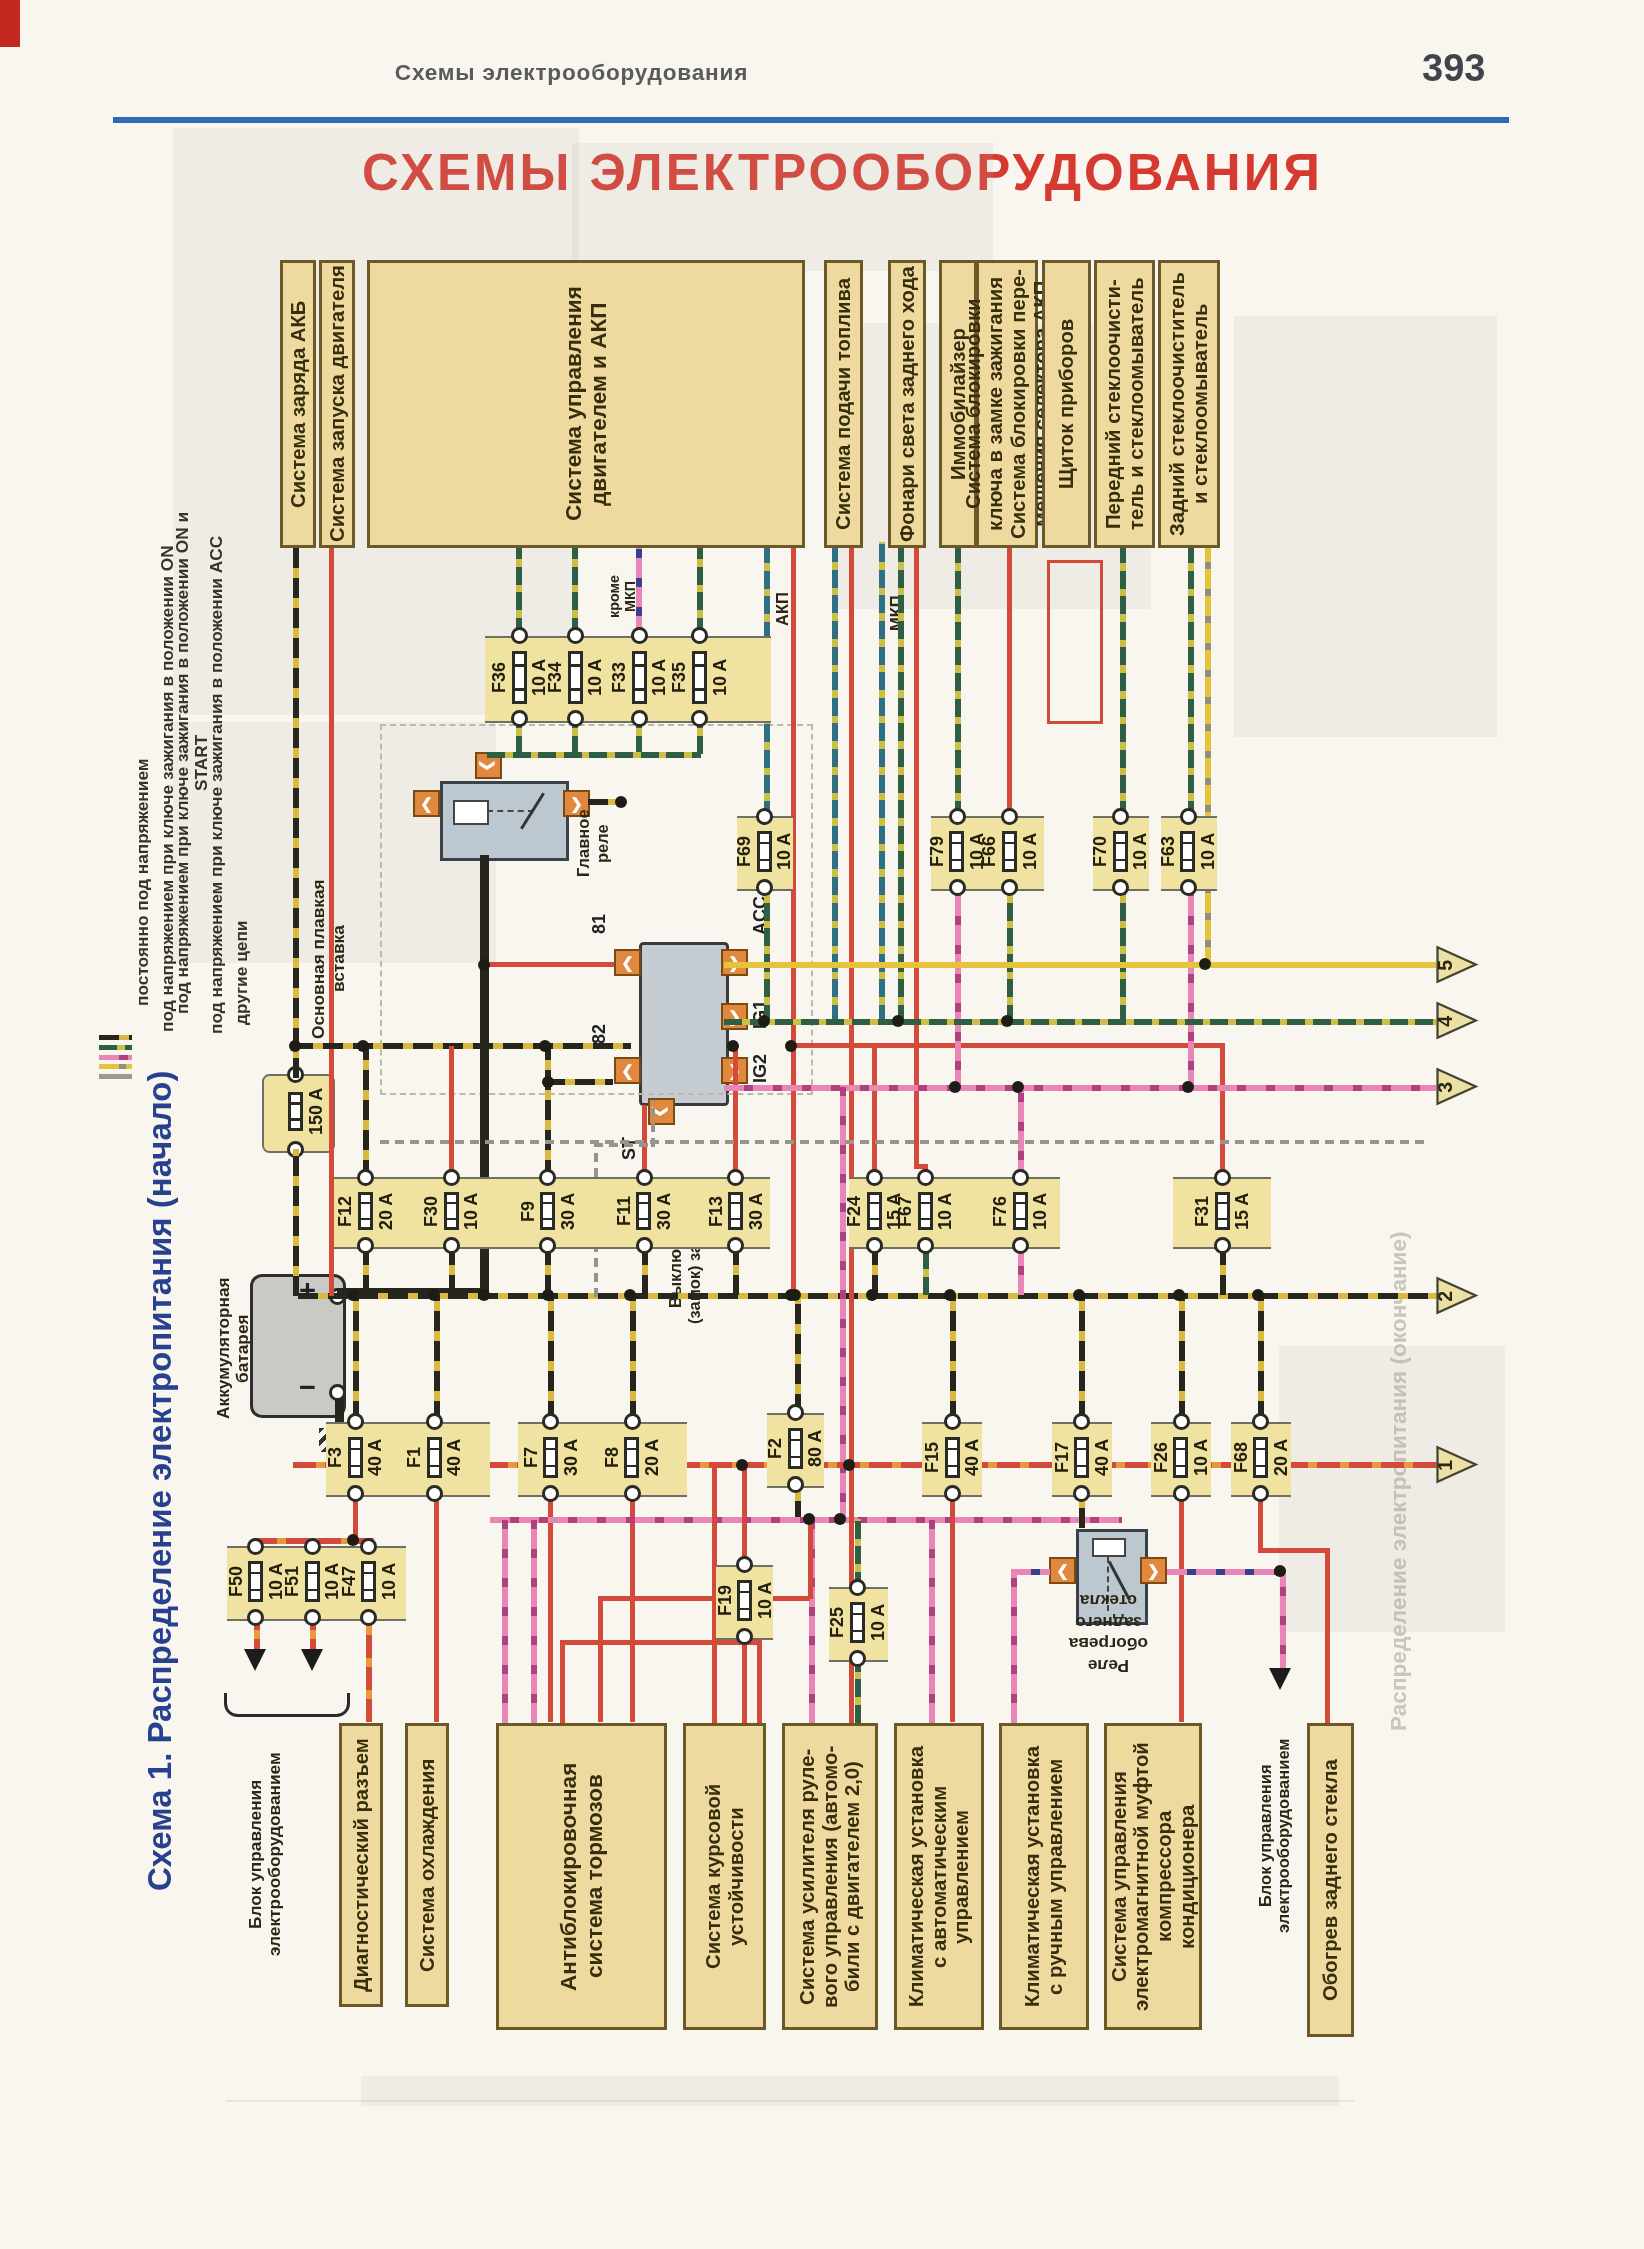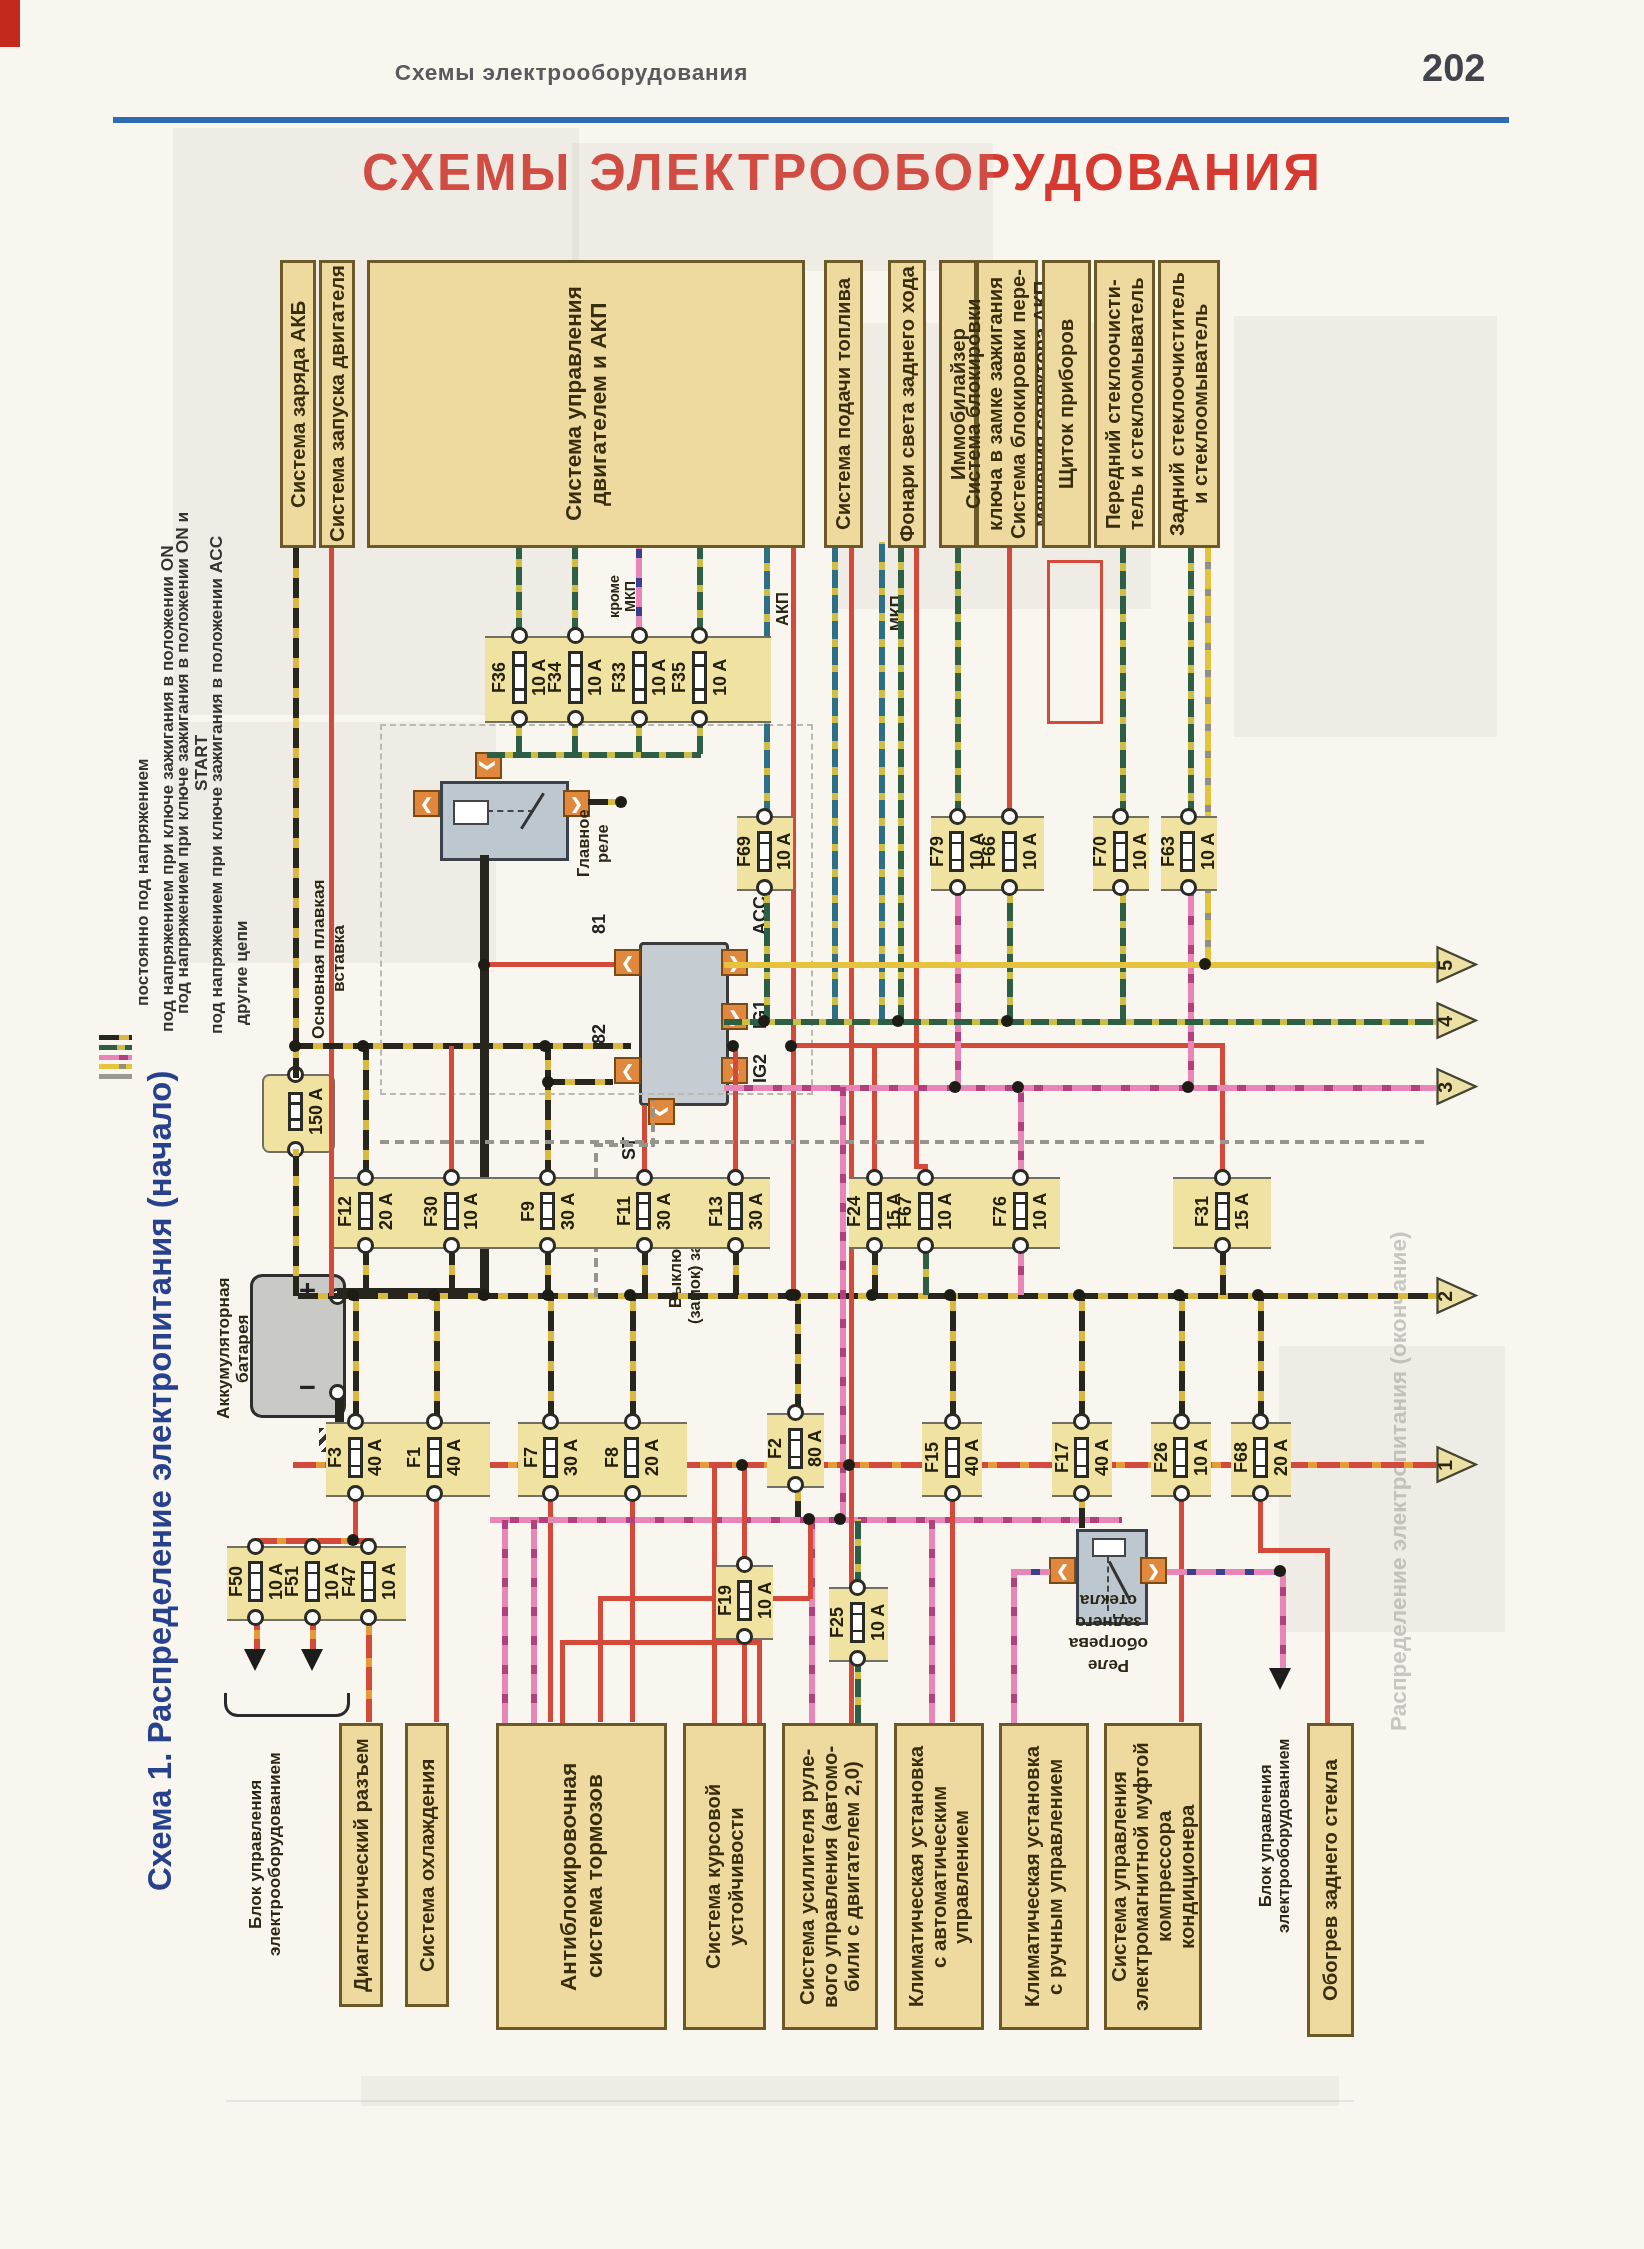--- a/index.html
+++ b/index.html
@@ -54,21 +54,21 @@
   .flip{transform:rotate(180deg);text-align:center;font-weight:bold;color:#2c2614;}
 </style>
 </head>
 <body>
 
 <div id="page">
 
   <div class="abs" style="left:0;top:0;width:19.6px;height:47px;background:#c4281f;"></div>
 
   <div class="abs hdr-sec" style="left:376px;top:60px;width:391px;text-align:center;">Схемы электрооборудования</div>
-  <div class="abs hdr-num" style="left:1422px;top:47px;">202</div>
+  <div class="abs hdr-num" style="left:1422px;top:47px;">393</div>
   <div class="abs rule" style="left:113px;top:117px;width:1396px;height:6px;"></div>
   <div class="abs main-title" style="left:331px;top:143px;width:1023px;">СХЕМЫ  ЭЛЕКТРООБОРУДОВАНИЯ</div>
 
   <div id="diagram" class="abs" style="left:0;top:0;width:1644px;height:2250px;">
       <div class="abs bleed" style="left: 835px; top: 323px; width: 316px; height: 286px;"></div>
       <div class="abs bleed" style="left: 361px; top: 2076px; width: 978px; height: 30px;"></div>
       <div class="abs bleed" style="left: 1279px; top: 1346px; width: 226px; height: 286px;"></div>
       <div class="abs bleed" style="left: 173px; top: 722px; width: 323px; height: 241px;"></div>
       <div class="abs bleed" style="left: 1234px; top: 316px; width: 263px; height: 421px;"></div>
       <div class="abs bleed" style="left: 572px; top: 143px; width: 421px; height: 128px;"></div>

